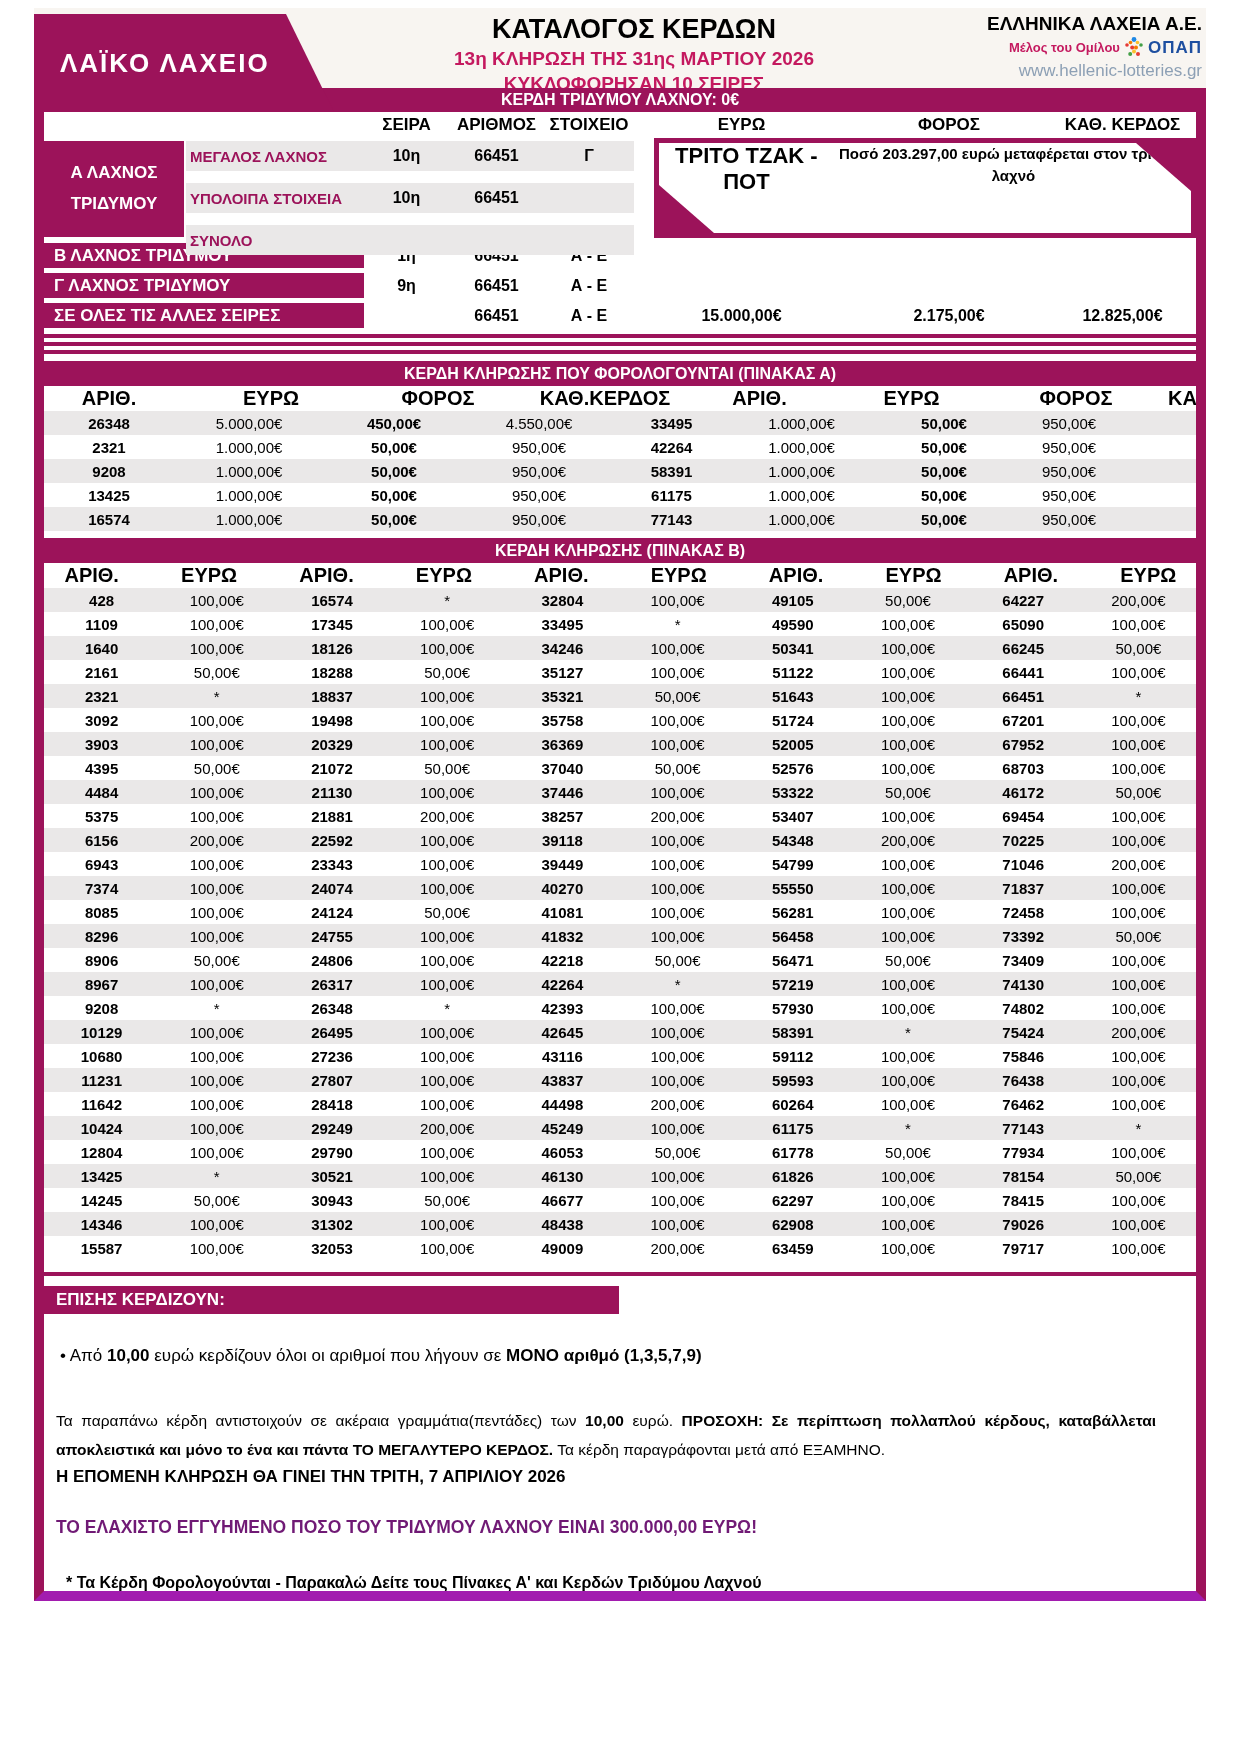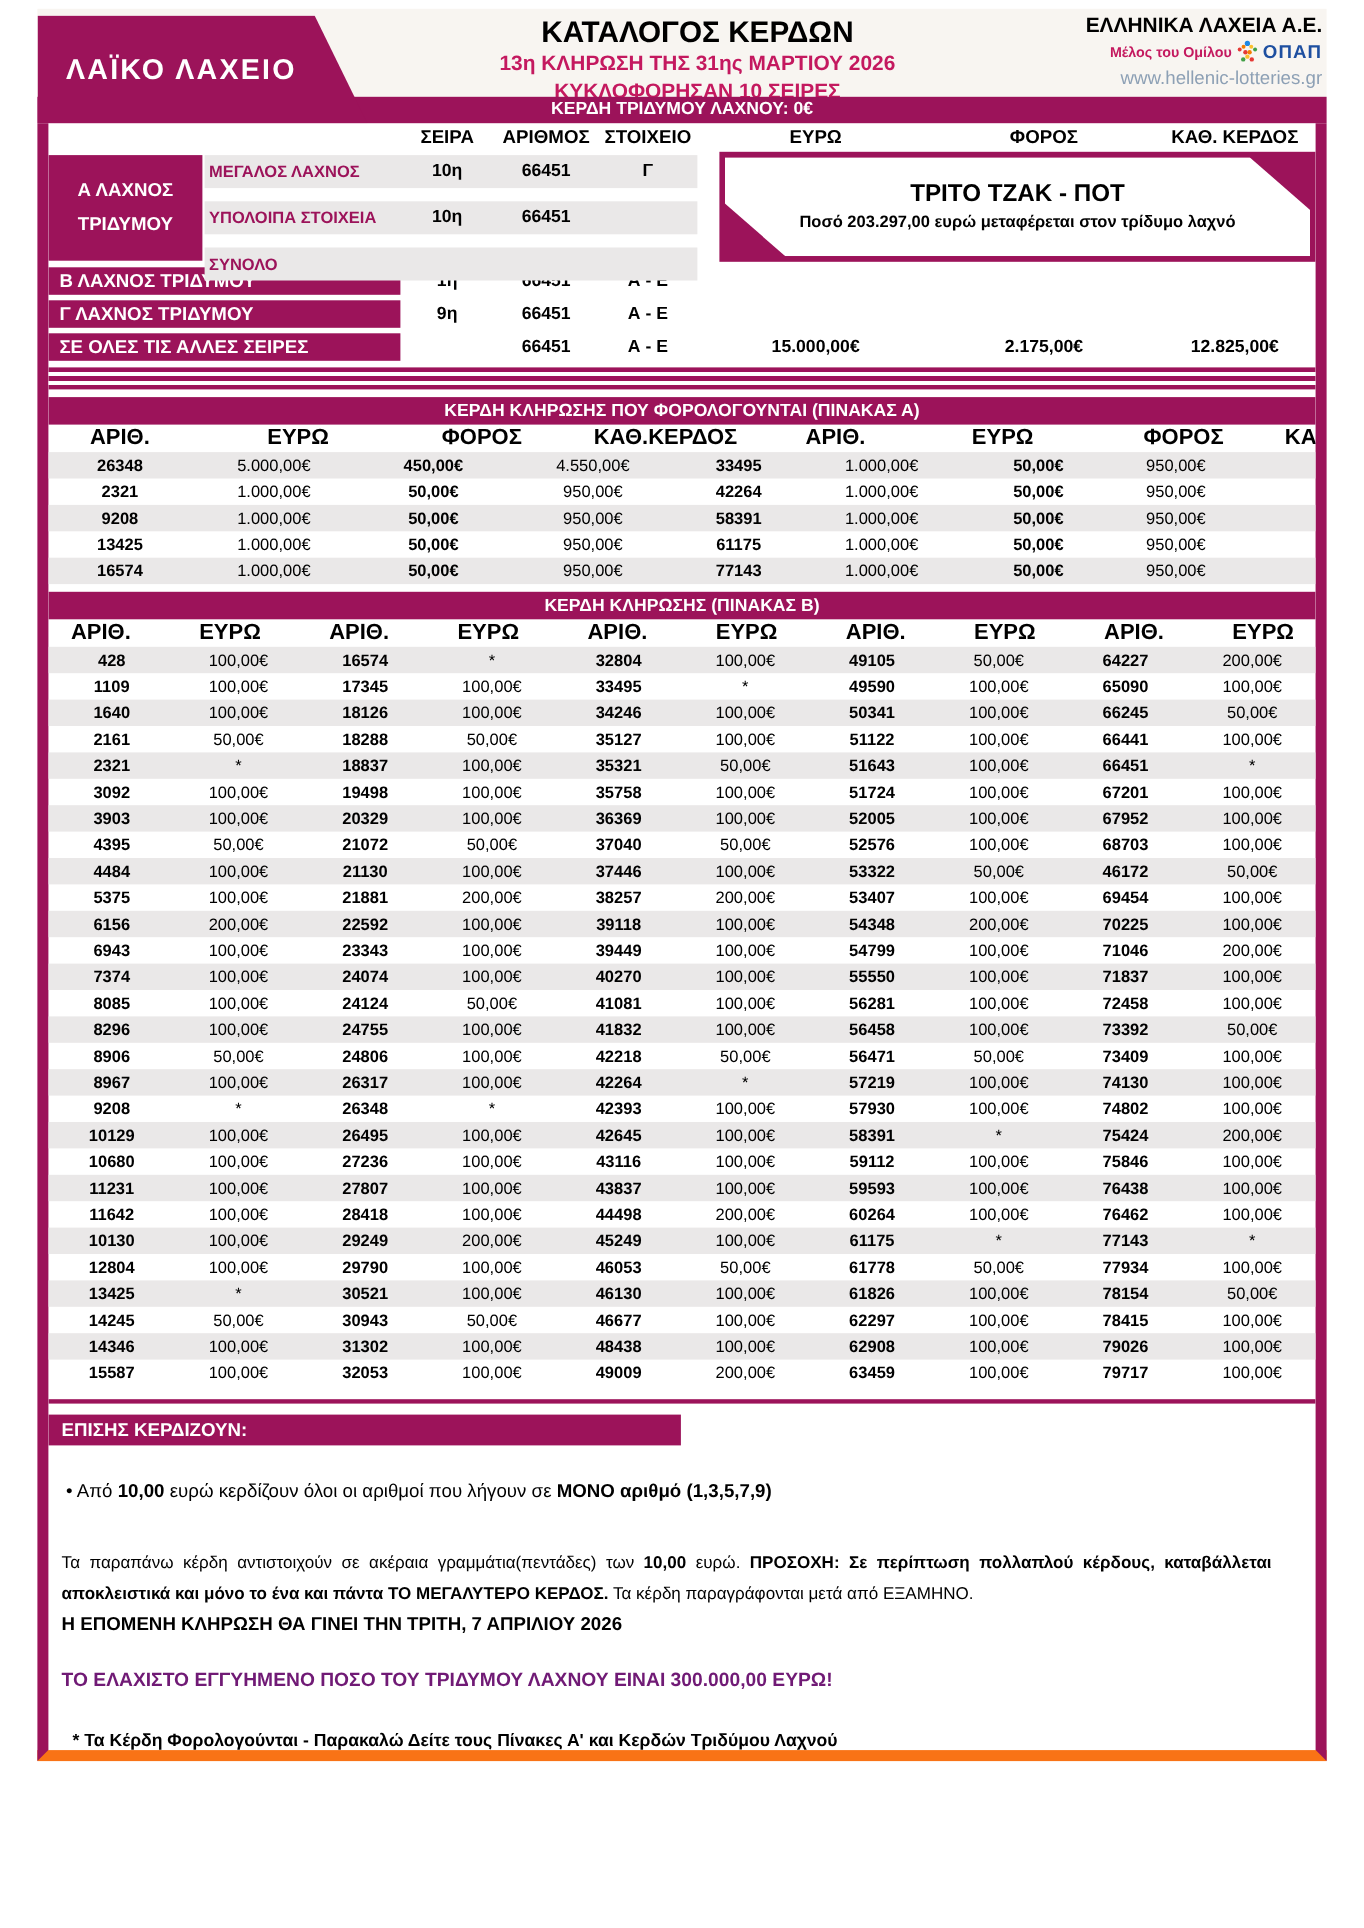--- a/index.html
+++ b/index.html
@@ -27,42 +27,42 @@
 .website { font-size: 17px; color: #8DA0B5; }
 
 
 .tridymo-bar {
   position: relative; height: 24px; background: #9C135A; color: #fff;
   font-weight: bold; font-size: 16px; display: flex; align-items: center; justify-content: center;
 }
 
 
 .frame {
-  border-left: 10px solid #9C135A; border-right: 10px solid #9C135A; border-bottom: 10px solid #f97316;
+  border-left: 10px solid #9C135A; border-right: 10px solid #9C135A; border-bottom: 10px solid #a21caf;
   height: 1489px; background: #fff; overflow: hidden;
 }
 .g7 { display: grid; grid-template-columns: 320px 85px 95px 90px 215px 200px 147px; align-items: center; }
 .cols-header { height: 26px; font-weight: bold; font-size: 17px; }
 .cols-header .c { text-align: center; }
 
 .a-block { position: relative; height: 100px; }
 .a-label-box {
   position: absolute; left: 0; top: 3px; width: 140px; height: 96px; background: #9C135A;
   color: #fff; font-weight: bold; font-size: 17px; text-align: center;
   display: flex; flex-direction: column; justify-content: center; line-height: 1.8;
 }
 .a-rows { position: absolute; left: 142px; top: 3px; width: 448px; }
 .a-row { display: grid; grid-template-columns: 178px 85px 95px 90px; height: 30px; margin-bottom: 12px; background: #EAE8E8; align-items: center; }
 .a-sub { color: #9C135A; font-weight: bold; font-size: 15px; padding-left: 4px; }
 .v { font-weight: bold; font-size: 16px; text-align: center; }
 .jackpot { position: absolute; left: 610px; right: 0; top: 0; height: 100px; background: #9C135A; }
 .jackpot-inner {
   position: absolute; left: 5px; top: 5px; right: 5px; bottom: 5px; background: #fff;
   clip-path: polygon(0 0, calc(100% - 55px) 0, 100% 48px, 100% 100%, 55px 100%, 0 calc(100% - 48px));
-  display: flex; flex-direction: column; justify-content: center; text-align: center; gap: 2px;
+  display: flex; justify-content: flex-end; text-align: center; gap: 2px;
 }
 .jp-title { font-size: 22px; font-weight: bold; }
 .jp-line { font-size: 15px; font-weight: bold; line-height: 1.45; }
 
 .plain-row { height: 25px; margin-top: 5px; }
 .row-label { background: #9C135A; color: #fff; font-weight: bold; font-size: 17px; height: 100%; display: flex; align-items: center; padding-left: 10px; }
 
 .stripes { height: 20px; margin-top: 6px;
   background: linear-gradient(to bottom, #9C135A 0 4px, #fff 4px 8px, #9C135A 8px 12px, #fff 12px 16px, #9C135A 16px 20px); }
 
@@ -536,21 +536,21 @@
           <div class="cell num">28418</div>
           <div class="cell val">100,00€</div>
           <div class="cell num">44498</div>
           <div class="cell val">200,00€</div>
           <div class="cell num">60264</div>
           <div class="cell val">100,00€</div>
           <div class="cell num">76462</div>
           <div class="cell val">100,00€</div>
         </div>
         <div class="pb trow g">
-          <div class="cell num">10130</div>
+          <div class="cell num">10424</div>
           <div class="cell val">100,00€</div>
           <div class="cell num">29249</div>
           <div class="cell val">200,00€</div>
           <div class="cell num">45249</div>
           <div class="cell val">100,00€</div>
           <div class="cell num">61175</div>
           <div class="cell val">*</div>
           <div class="cell num">77143</div>
           <div class="cell val">*</div>
         </div>

